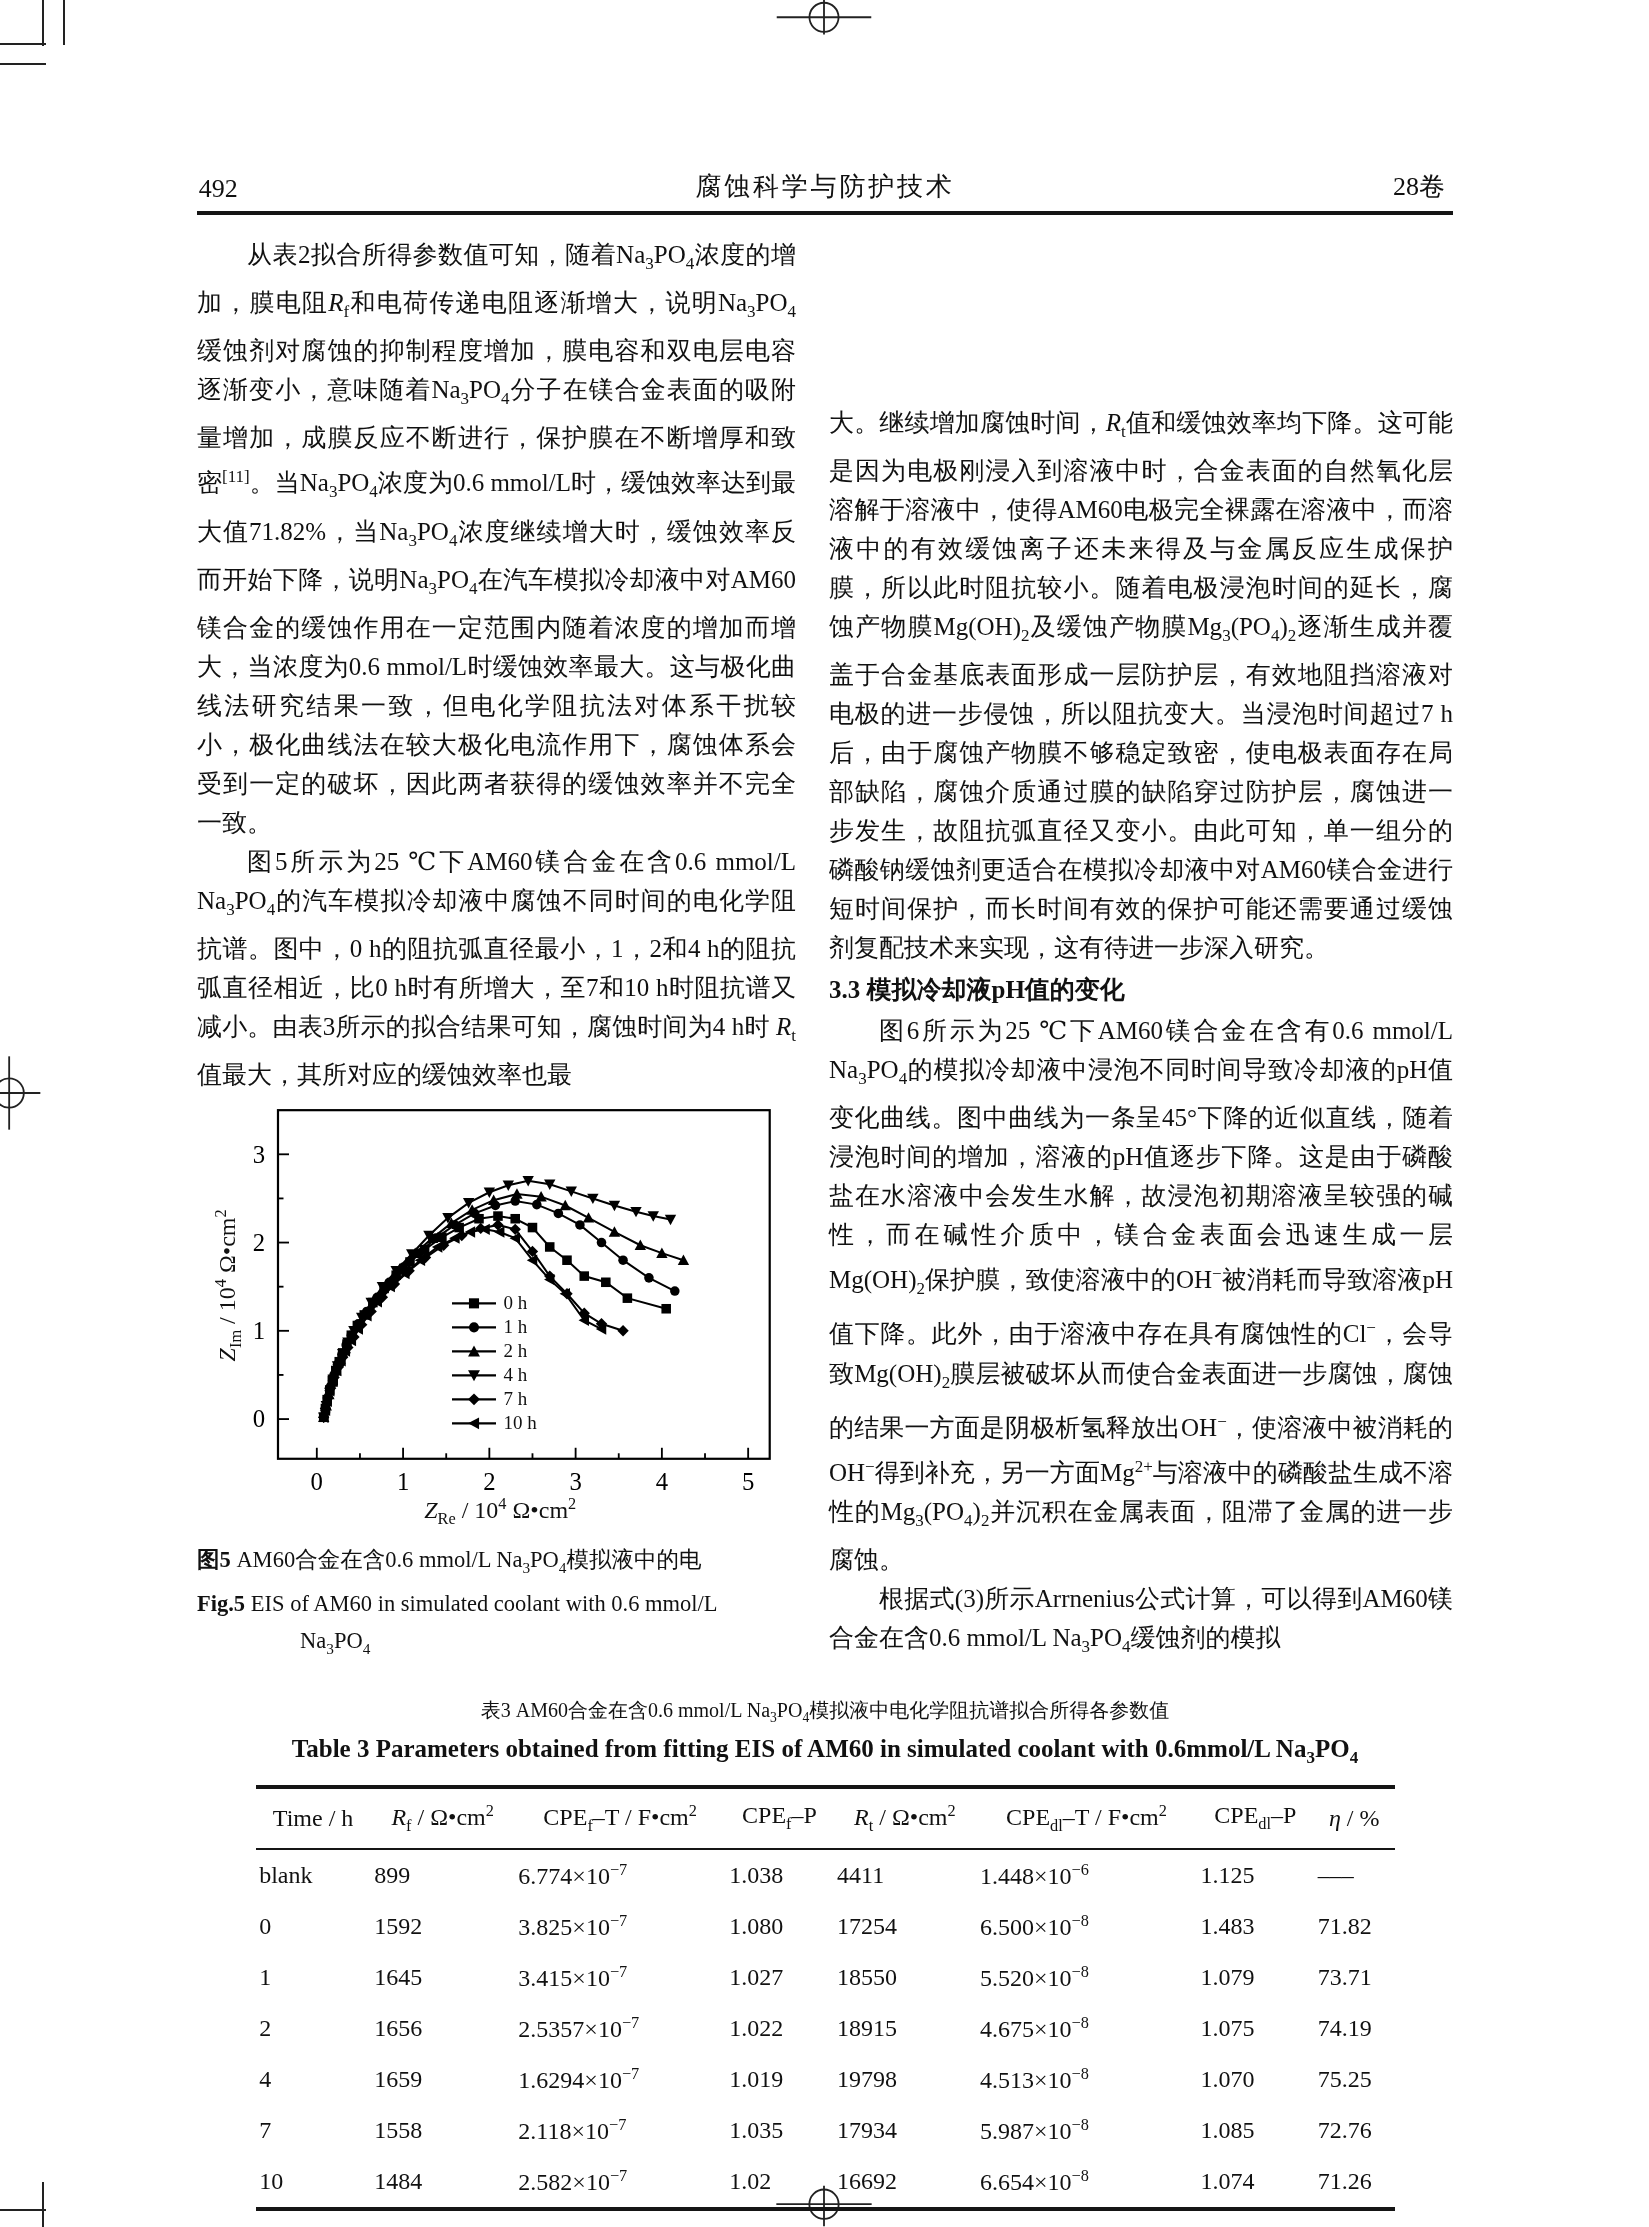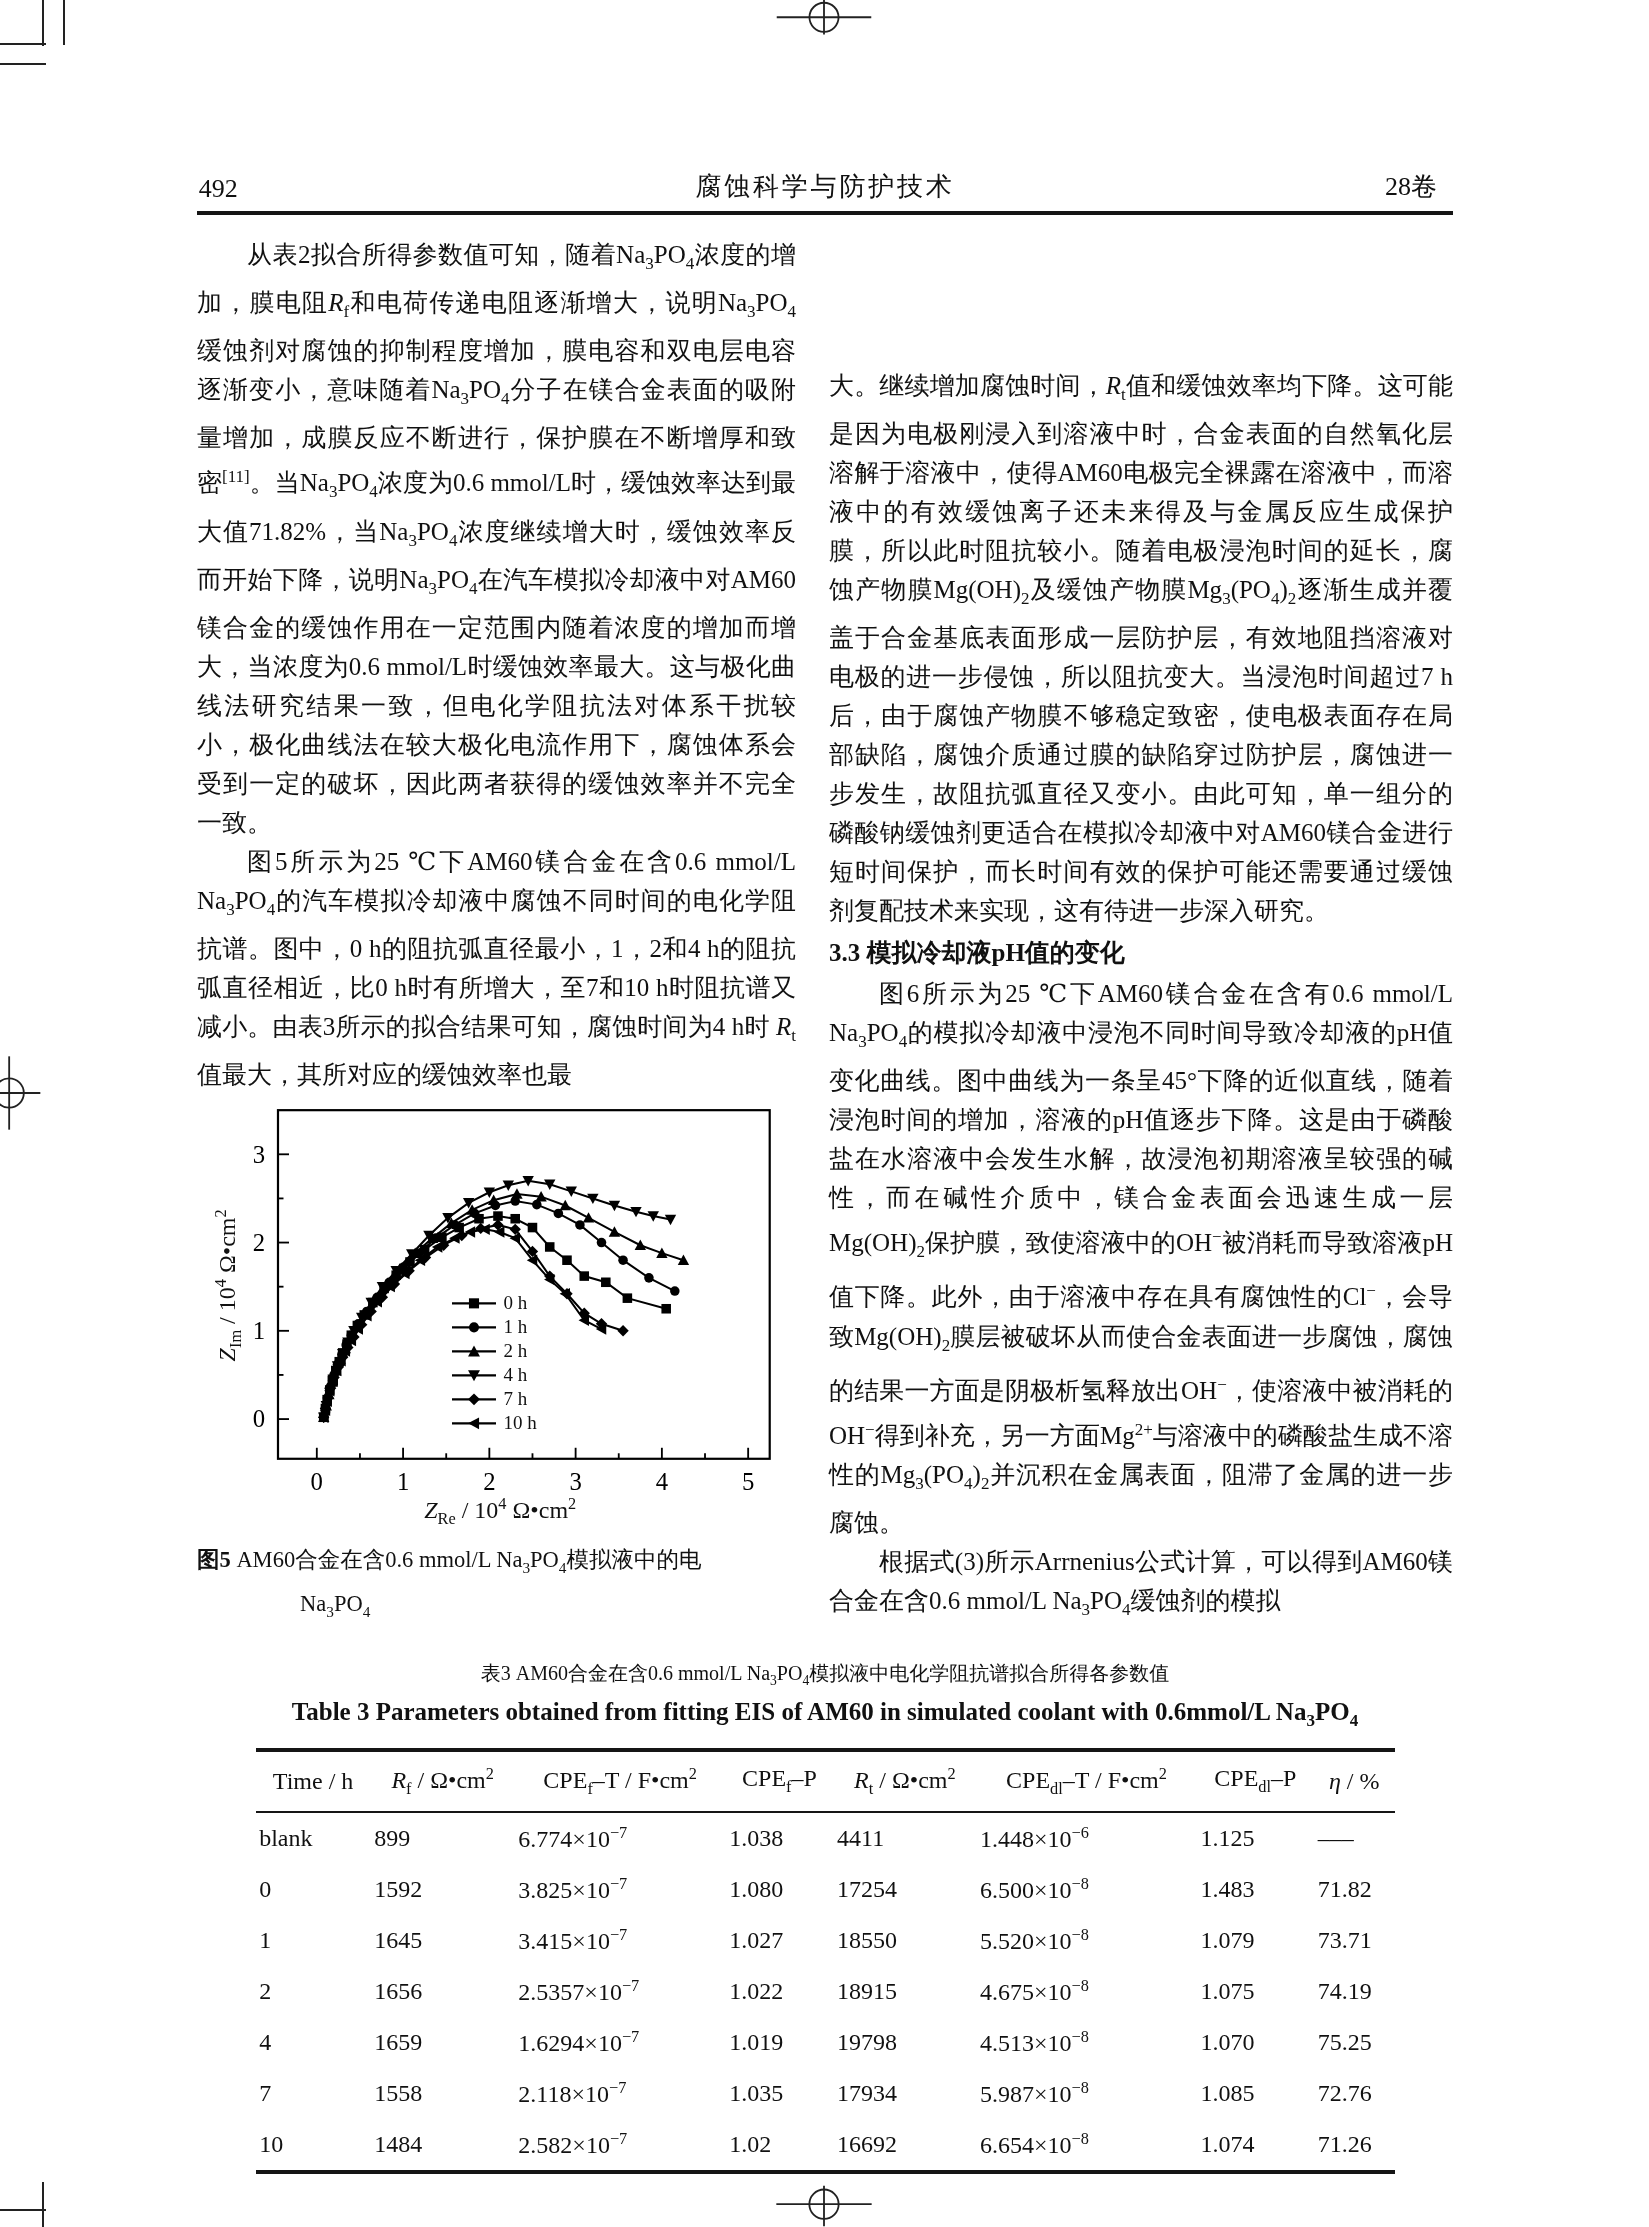--- a/index.html
+++ b/index.html
@@ -6,21 +6,21 @@
   .page{position:relative;width:1516px;height:2228px;background:#fff;overflow:hidden;
         font-family:"Liberation Serif","DejaVu Serif",serif;color:#111;}
   
   .mark{position:absolute;background:#222;}
   .regsvg{position:absolute;}
   
   .content{position:absolute;left:197px;top:0;width:1256px;}
   .header{position:relative;padding-top:167px;height:42px;font-size:26px;}
   .header .pageno{position:absolute;left:1.8px;bottom:5.5px;}
   .header .journal{position:absolute;left:0;right:0;bottom:5.5px;text-align:center;letter-spacing:2.8px;}
-  .header .volume{position:absolute;right:16px;bottom:5.5px;}
+  .header .volume{position:absolute;right:8px;bottom:5.5px;}
   .header-rule{height:4.6px;background:#151515;margin-top:1.8px;}
   
   .columns{display:flex;align-items:flex-end;margin-top:20px;}
   .col-left{width:599px;}
   .col-right{width:624px;margin-left:33px;}
   .para{font-size:25px;line-height:39px;text-align:justify;margin:0;}
   .para.indent{text-indent:2em;}
   .subheading{font-size:25px;line-height:42px;font-weight:bold;margin:1.8px 0 0 0;}
   sub,sup{font-size:68%;}
   
@@ -343,20 +343,21 @@
                   <line x1="0" y1="8" x2="48" y2="8" stroke="#000" stroke-width="2.4"></line>
                   <path d="M17.5 8 L29.5 1.5 L29.5 14.5 Z" fill="#000"></path>
                 </svg>
                 <span class="legend-label">10 h</span>
               </div>
             </div>
         </div>
 
         <div class="caption">
           <div><b>图5</b> AM60合金在含0.6 mmol/L Na<sub>3</sub>PO<sub>4</sub>模拟液中的电</div>
+          <div class="cap-en"><b>Fig.5</b> EIS of AM60 in simulated coolant with 0.6 mmol/L</div>
           <div class="cap-en cap-en2">Na<sub>3</sub>PO<sub>4</sub></div>
         </div>
       </div>
 
       <div class="col-right">
         <p class="para">大。继续增加腐蚀时间，<i>R</i><sub>t</sub>值和缓蚀效率均下降。这可能是因为电极刚浸入到溶液中时，合金表面的自然氧化层溶解于溶液中，使得AM60电极完全裸露在溶液中，而溶液中的有效缓蚀离子还未来得及与金属反应生成保护膜，所以此时阻抗较小。随着电极浸泡时间的延长，腐蚀产物膜Mg(OH)<sub>2</sub>及缓蚀产物膜Mg<sub>3</sub>(PO<sub>4</sub>)<sub>2</sub>逐渐生成并覆盖于合金基底表面形成一层防护层，有效地阻挡溶液对电极的进一步侵蚀，所以阻抗变大。当浸泡时间超过7 h后，由于腐蚀产物膜不够稳定致密，使电极表面存在局部缺陷，腐蚀介质通过膜的缺陷穿过防护层，腐蚀进一步发生，故阻抗弧直径又变小。由此可知，单一组分的磷酸钠缓蚀剂更适合在模拟冷却液中对AM60镁合金进行短时间保护，而长时间有效的保护可能还需要通过缓蚀剂复配技术来实现，这有待进一步深入研究。</p>
         <p class="subheading">3.3 模拟冷却液pH值的变化</p>
         <p class="para indent">图6所示为25 ℃下AM60镁合金在含有0.6 mmol/L Na<sub>3</sub>PO<sub>4</sub>的模拟冷却液中浸泡不同时间导致冷却液的pH值变化曲线。图中曲线为一条呈45°下降的近似直线，随着浸泡时间的增加，溶液的pH值逐步下降。这是由于磷酸盐在水溶液中会发生水解，故浸泡初期溶液呈较强的碱性，而在碱性介质中，镁合金表面会迅速生成一层Mg(OH)<sub>2</sub>保护膜，致使溶液中的OH<sup>−</sup>被消耗而导致溶液pH值下降。此外，由于溶液中存在具有腐蚀性的Cl<sup>−</sup>，会导致Mg(OH)<sub>2</sub>膜层被破坏从而使合金表面进一步腐蚀，腐蚀的结果一方面是阴极析氢释放出OH<sup>−</sup>，使溶液中被消耗的OH<sup>−</sup>得到补充，另一方面Mg<sup>2+</sup>与溶液中的磷酸盐生成不溶性的Mg<sub>3</sub>(PO<sub>4</sub>)<sub>2</sub>并沉积在金属表面，阻滞了金属的进一步腐蚀。</p>
         <p class="para indent">根据式(3)所示Arrnenius公式计算，可以得到AM60镁合金在含0.6 mmol/L Na<sub>3</sub>PO<sub>4</sub>缓蚀剂的模拟</p>
       </div>

